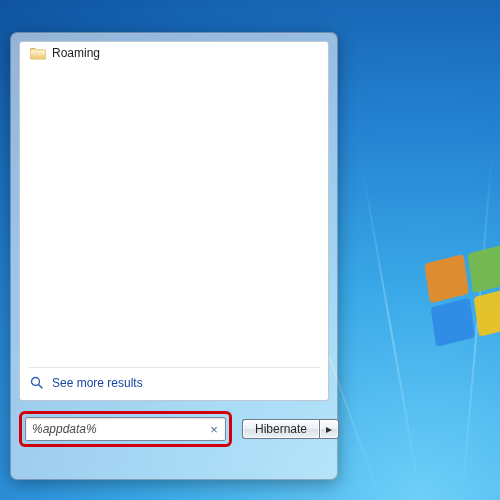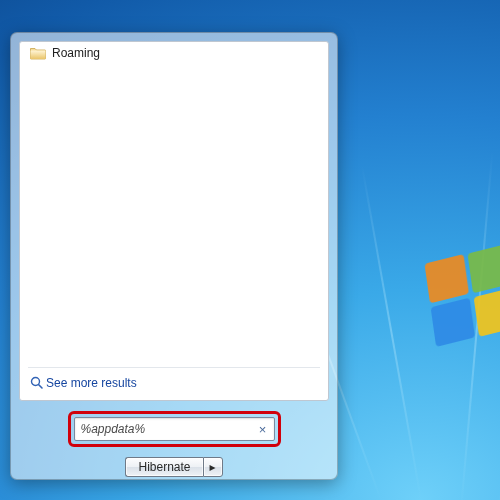--- a/index.html
+++ b/index.html
@@ -90,33 +90,32 @@
   .spacer { flex: 1; }
 
   .divider {
     height: 1px;
     background: #e3e7ec;
     margin: 4px 0 6px 0;
   }
   .see-more {
     display: flex;
     align-items: center;
-    gap: 2px;
+    gap: 8px;
     color: #1646a0;
     padding: 2px 2px 2px 2px;
     cursor: pointer;
   }
   .magnifier-icon svg { display:block; }
 
   .bottom-row {
     display: flex;
     align-items: center;
     gap: 10px;
     margin-top: 10px;
-    flex-direction: column;
   }
   .search-highlight {
     border: 3px solid #d1000b;
     border-radius: 6px;
     padding: 3px;
     flex: 0 0 auto;
   }
   .search-wrap {
     position: relative;
     width: 199px;

